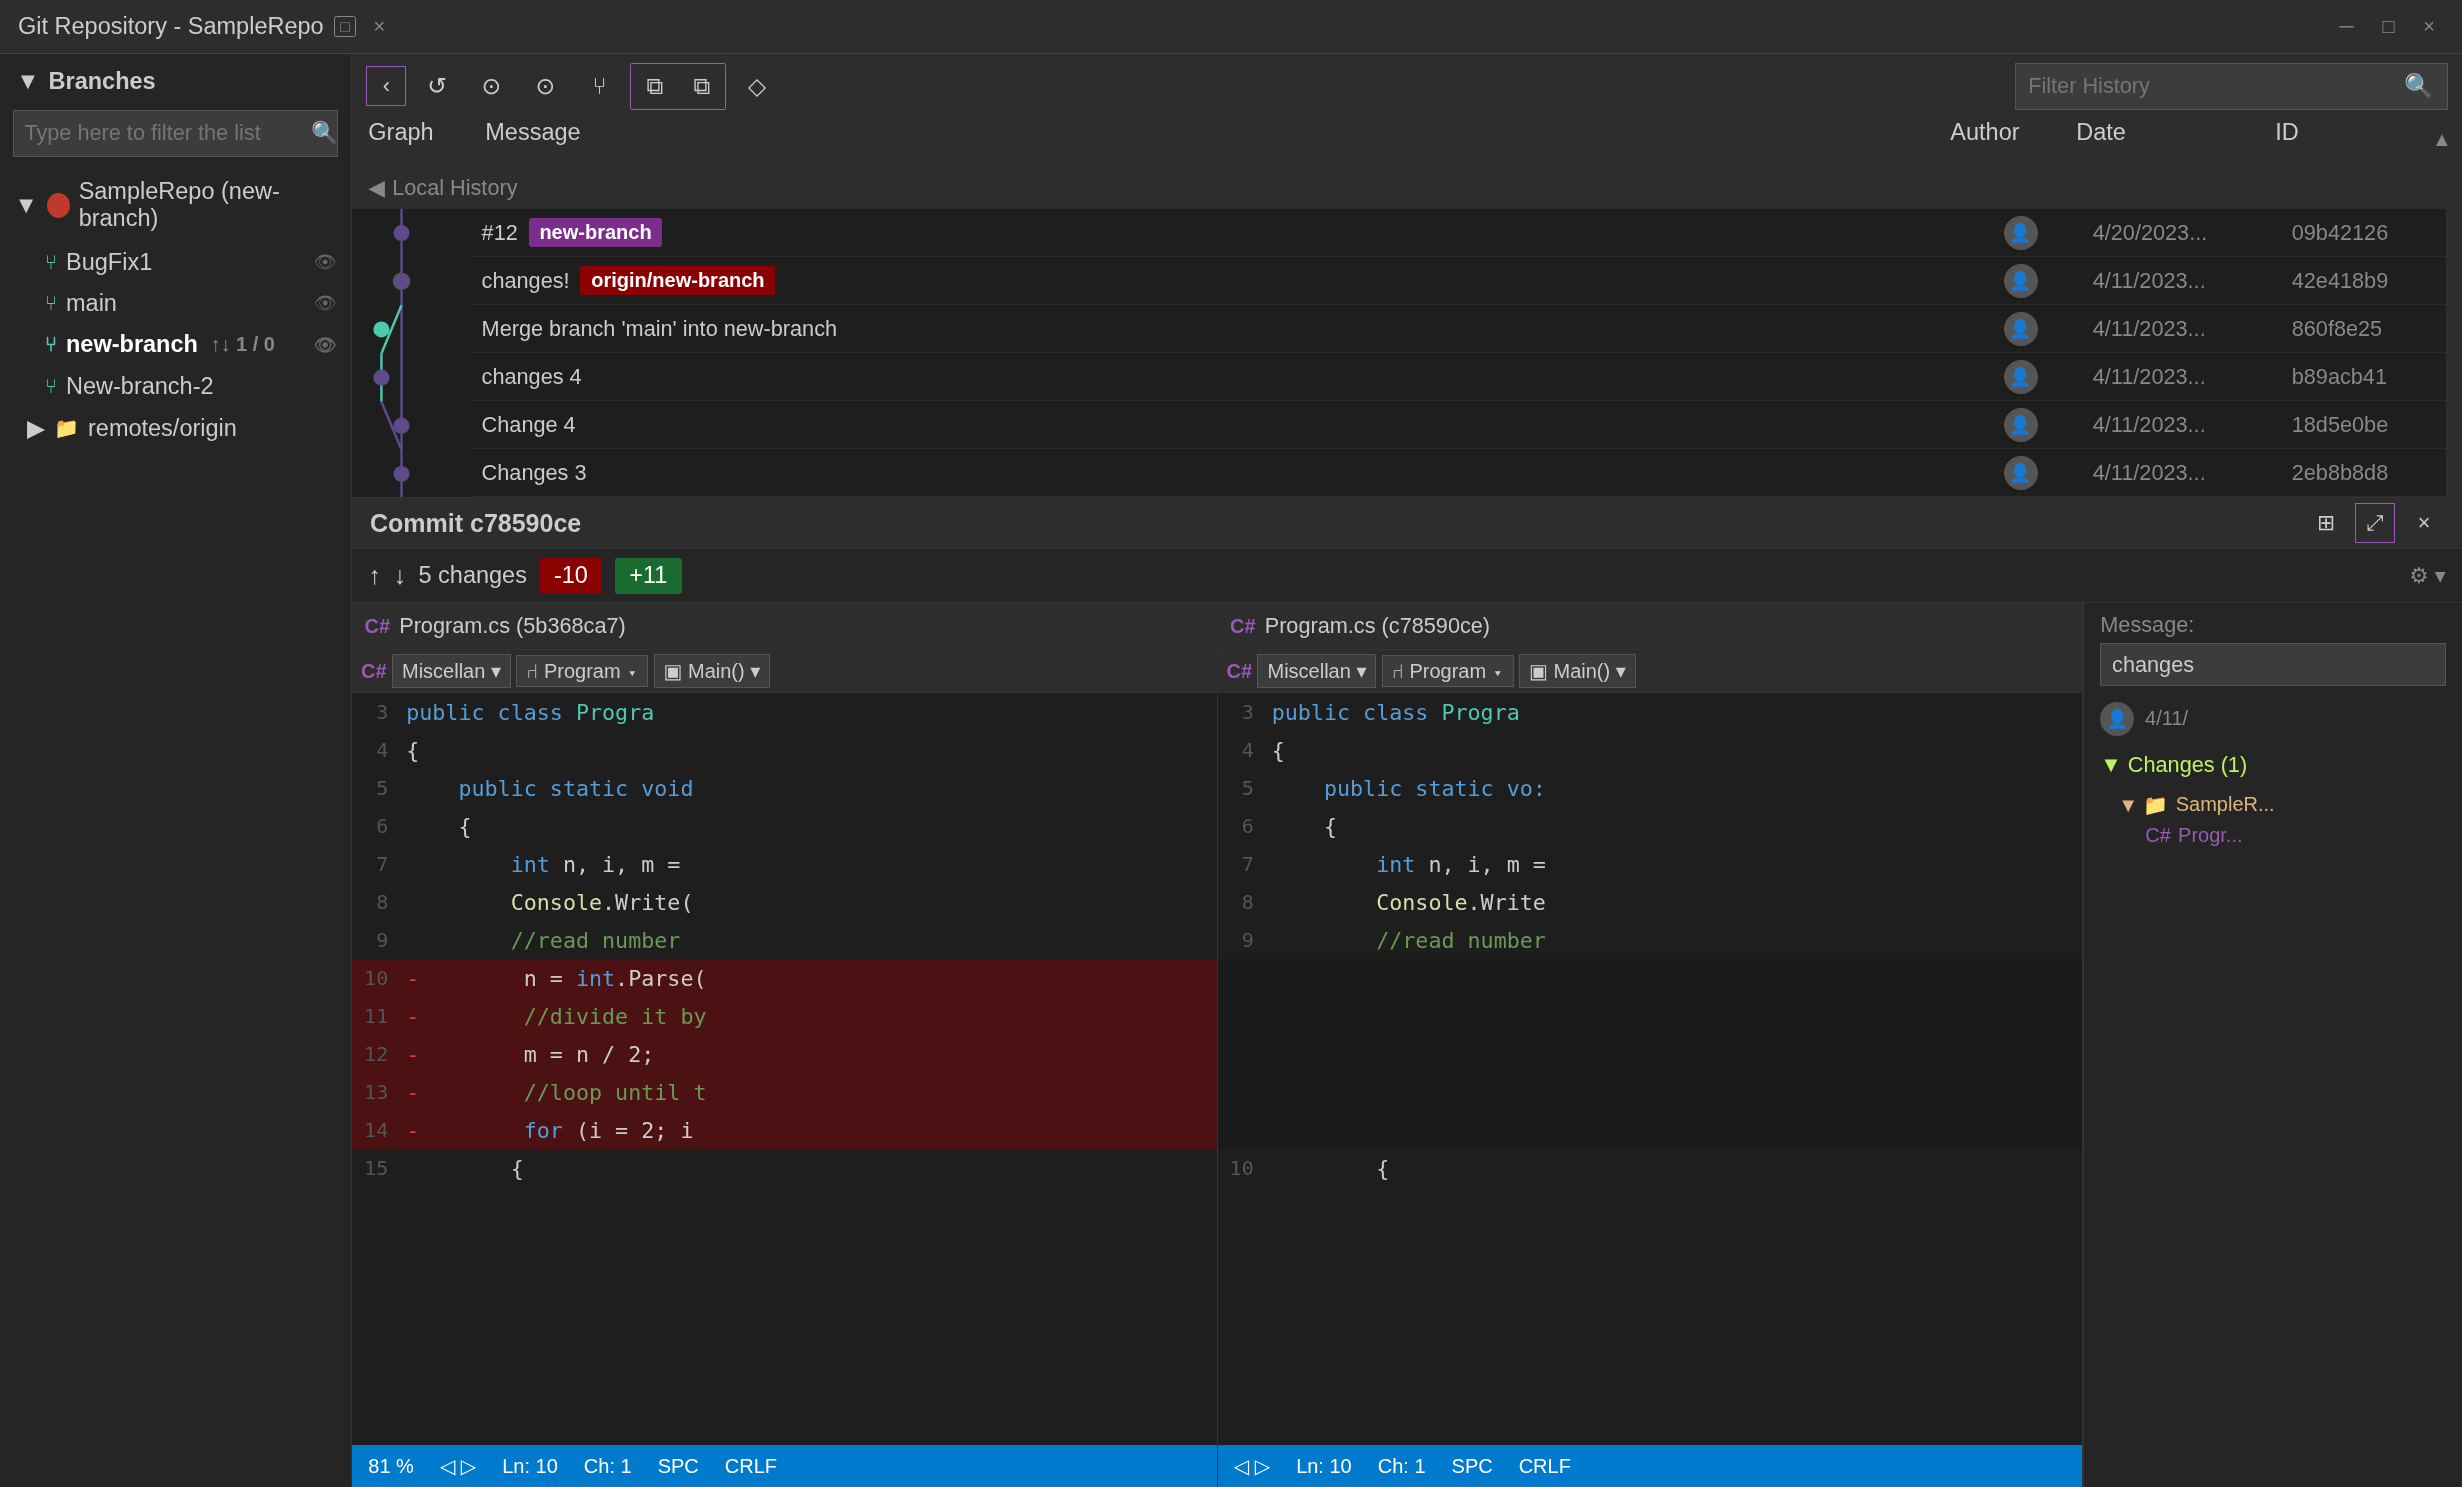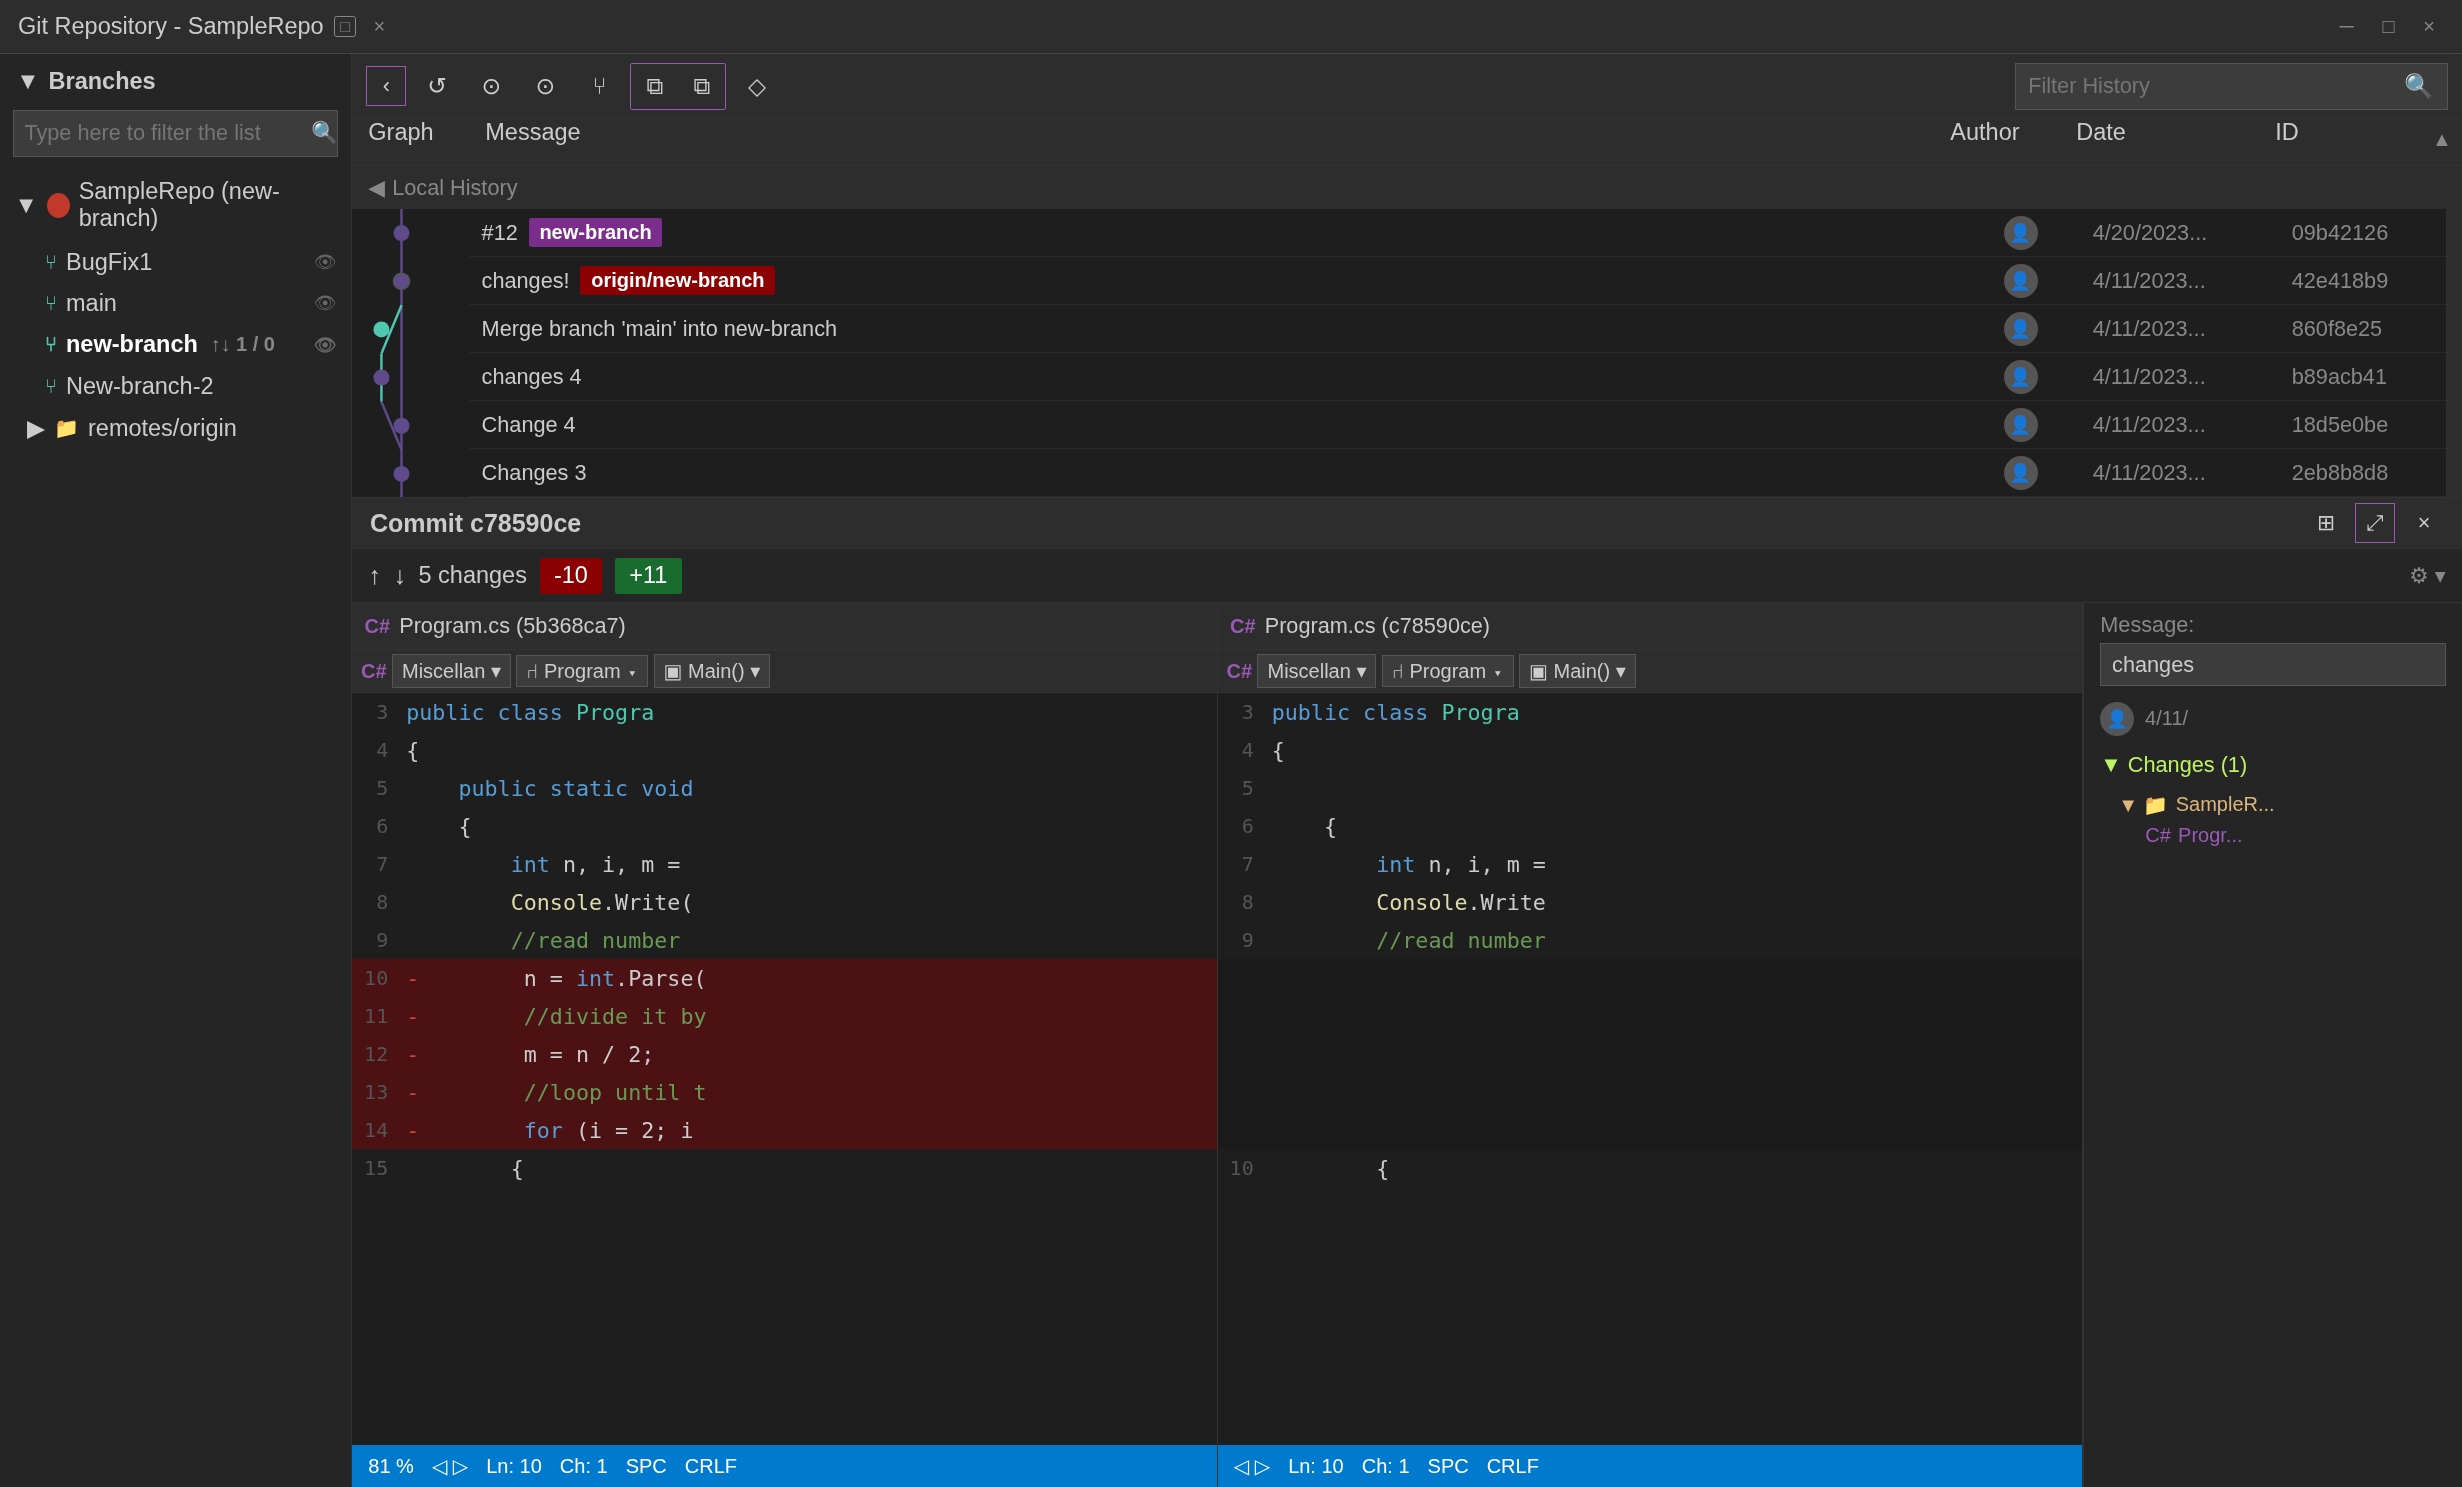--- a/index.html
+++ b/index.html
@@ -380,21 +380,21 @@
     .cs-file-item { color: #9b59b6; }
 
     
     .diff-status-bar {
       height: 42px;
       background: #007acc;
       display: flex; align-items: center;
       padding: 0 16.3px; gap: 18px;
       font-size: 20px; color: #fff;
     }
-    .status-left { display: flex; gap: 18px; align-items: center; }
+    .status-left { display: flex; gap: 26px; align-items: center; }
 
     
     ::-webkit-scrollbar { width: 7.2px; }
     ::-webkit-scrollbar-track { background: #1e1e1e; }
     ::-webkit-scrollbar-thumb { background: #555; }
   </style>
 </head>
 <body>
 
 <div class="title-bar">
@@ -699,20 +699,21 @@
             <div class="code-line">
               <span class="line-num">3</span>
               <span class="line-content"><span class="kw-blue">public</span> <span class="kw-blue">class</span> <span class="kw-cyan">Progra</span></span>
             </div>
             <div class="code-line">
               <span class="line-num">4</span>
               <span class="line-content">{</span>
             </div>
             <div class="code-line">
               <span class="line-num">5</span>
+              <span class="line-content">    <span class="kw-blue">public static vo:</span></span>
             </div>
             <div class="code-line">
               <span class="line-num">6</span>
               <span class="line-content">    {</span>
             </div>
             <div class="code-line">
               <span class="line-num">7</span>
               <span class="line-content">        <span class="kw-blue">int</span> n, i, m =</span>
             </div>
             <div class="code-line">

